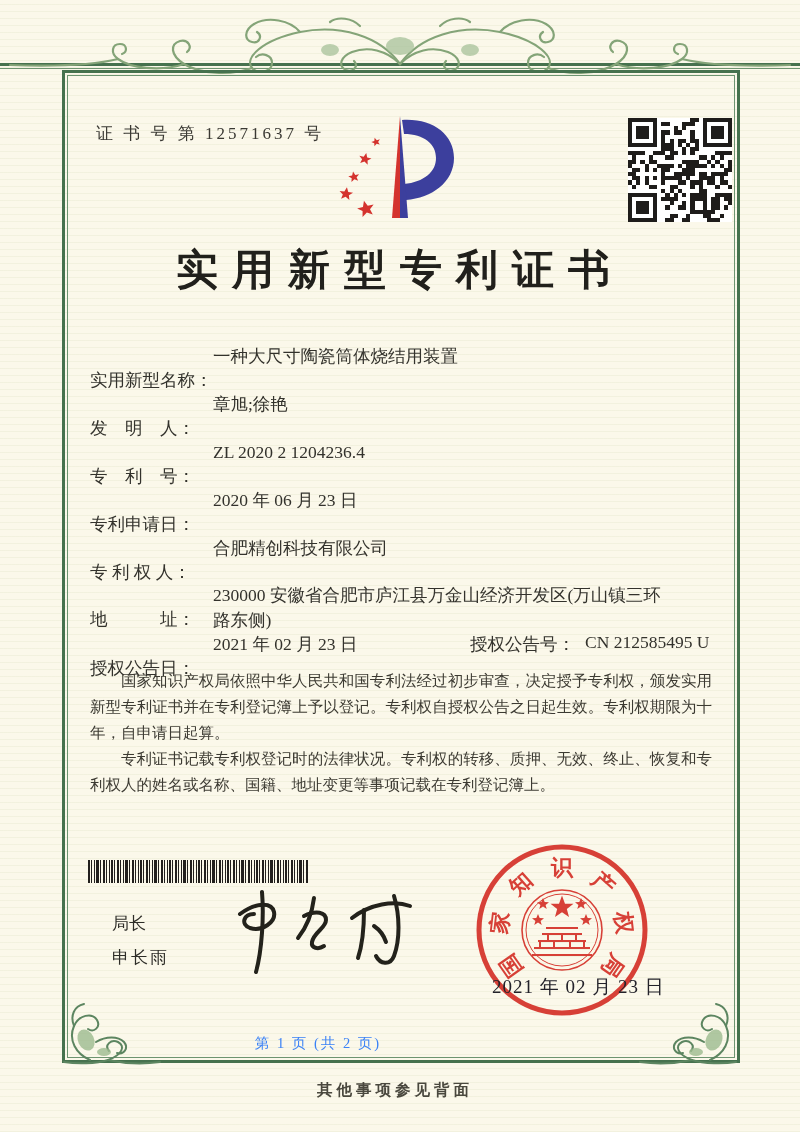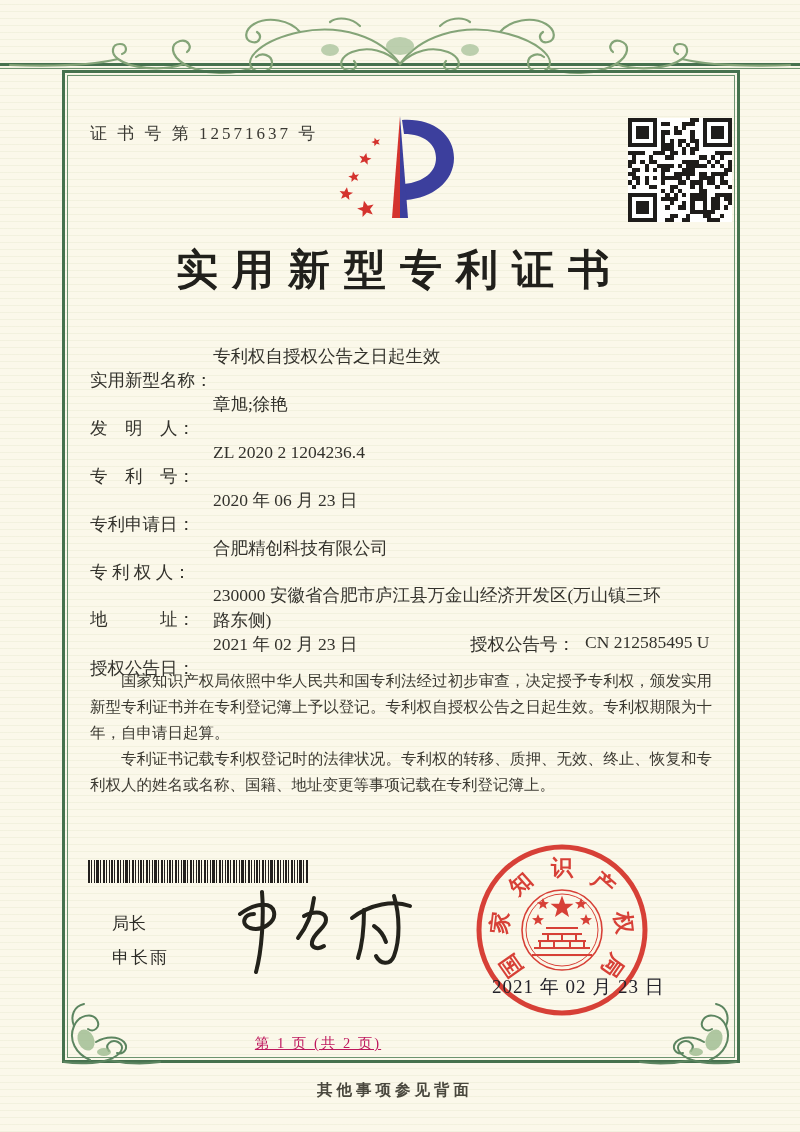--- a/index.html
+++ b/index.html
@@ -17,21 +17,21 @@
   }
   
   .frame{
     position:absolute;left:62px;top:70px;width:678px;height:993px;
     border:3px solid #46724e;box-sizing:border-box;
   }
   .frame::after{
     content:"";position:absolute;inset:2px;border:1px solid #6d9470;
   }
   .cert-no{
-    position:absolute;left:90px;top:122px;font-size:17px;letter-spacing:3px;color:#3a3933;
+    position:absolute;left:96px;top:122px;font-size:17px;letter-spacing:3px;color:#3a3933;
   }
   .logo{position:absolute;left:332px;top:114px;}
   .qr{position:absolute;left:628px;top:118px;}
   .title{
     position:absolute;left:0;top:242px;width:800px;text-align:center;
     font-size:42px;font-weight:600;letter-spacing:14px;color:#21201c;
   }
   .field-row{position:absolute;left:0;top:0;width:100%;font-size:17.5px;color:#33322c;}
   .f-label{position:absolute;left:90px;white-space:pre;margin-top:24px;}
   .f-value{position:absolute;left:213px;white-space:pre-wrap;width:455px;line-height:25px;}
@@ -45,21 +45,21 @@
   .barcode{position:absolute;left:88px;top:860px;}
   .signer-role{position:absolute;left:112px;top:912px;font-size:17px;color:#2e2d28;}
   .signer-name{position:absolute;left:112px;top:946px;font-size:17px;letter-spacing:2px;color:#2e2d28;}
   .signature{position:absolute;left:218px;top:888px;}
   .seal{position:absolute;left:474px;top:842px;}
   .seal-date{
     position:absolute;left:492px;top:974px;font-size:19px;letter-spacing:1px;color:#23222a;z-index:5;
   }
   .page-num{
     position:absolute;left:0;top:1034px;width:636px;text-align:center;
-    font-size:14.5px;letter-spacing:2px;color:#be185d;text-decoration:underline;
+    font-size:14.5px;letter-spacing:2px;color:#3b82f6;
   }
   .back-note{
     position:absolute;left:0;top:1080px;width:790px;text-align:center;
     font-size:15.5px;letter-spacing:4px;color:#4a483e;font-weight:bold;
   }
   .top-ornament{position:absolute;left:0;top:6px;}
   .corner-orn{position:absolute;z-index:2;}
   .corner-orn.bl{left:56px;top:1002px;}
   .corner-orn.br{right:56px;top:1002px;transform:scaleX(-1);}
 </style>
@@ -450,21 +450,21 @@
       <rect x="19" y="24" width="1" height="1"></rect>
       <rect x="20" y="24" width="1" height="1"></rect>
       <rect x="21" y="24" width="1" height="1"></rect>
     </g>
 </svg>
 
 <div class="title">实用新型专利证书</div>
 
 <div class="field-row" style="top:344px">
   <span class="f-label">实用新型名称：</span>
-  <span class="f-value">专利权自授权公告之日起生效</span>
+  <span class="f-value">一种大尺寸陶瓷筒体烧结用装置</span>
 </div>
 <div class="field-row" style="top:392px">
   <span class="f-label">发　明　人：</span>
   <span class="f-value">章旭;徐艳</span>
 </div>
 <div class="field-row" style="top:440px">
   <span class="f-label">专　利　号：</span>
   <span class="f-value">ZL 2020 2 1204236.4</span>
 </div>
 <div class="field-row" style="top:488px">

